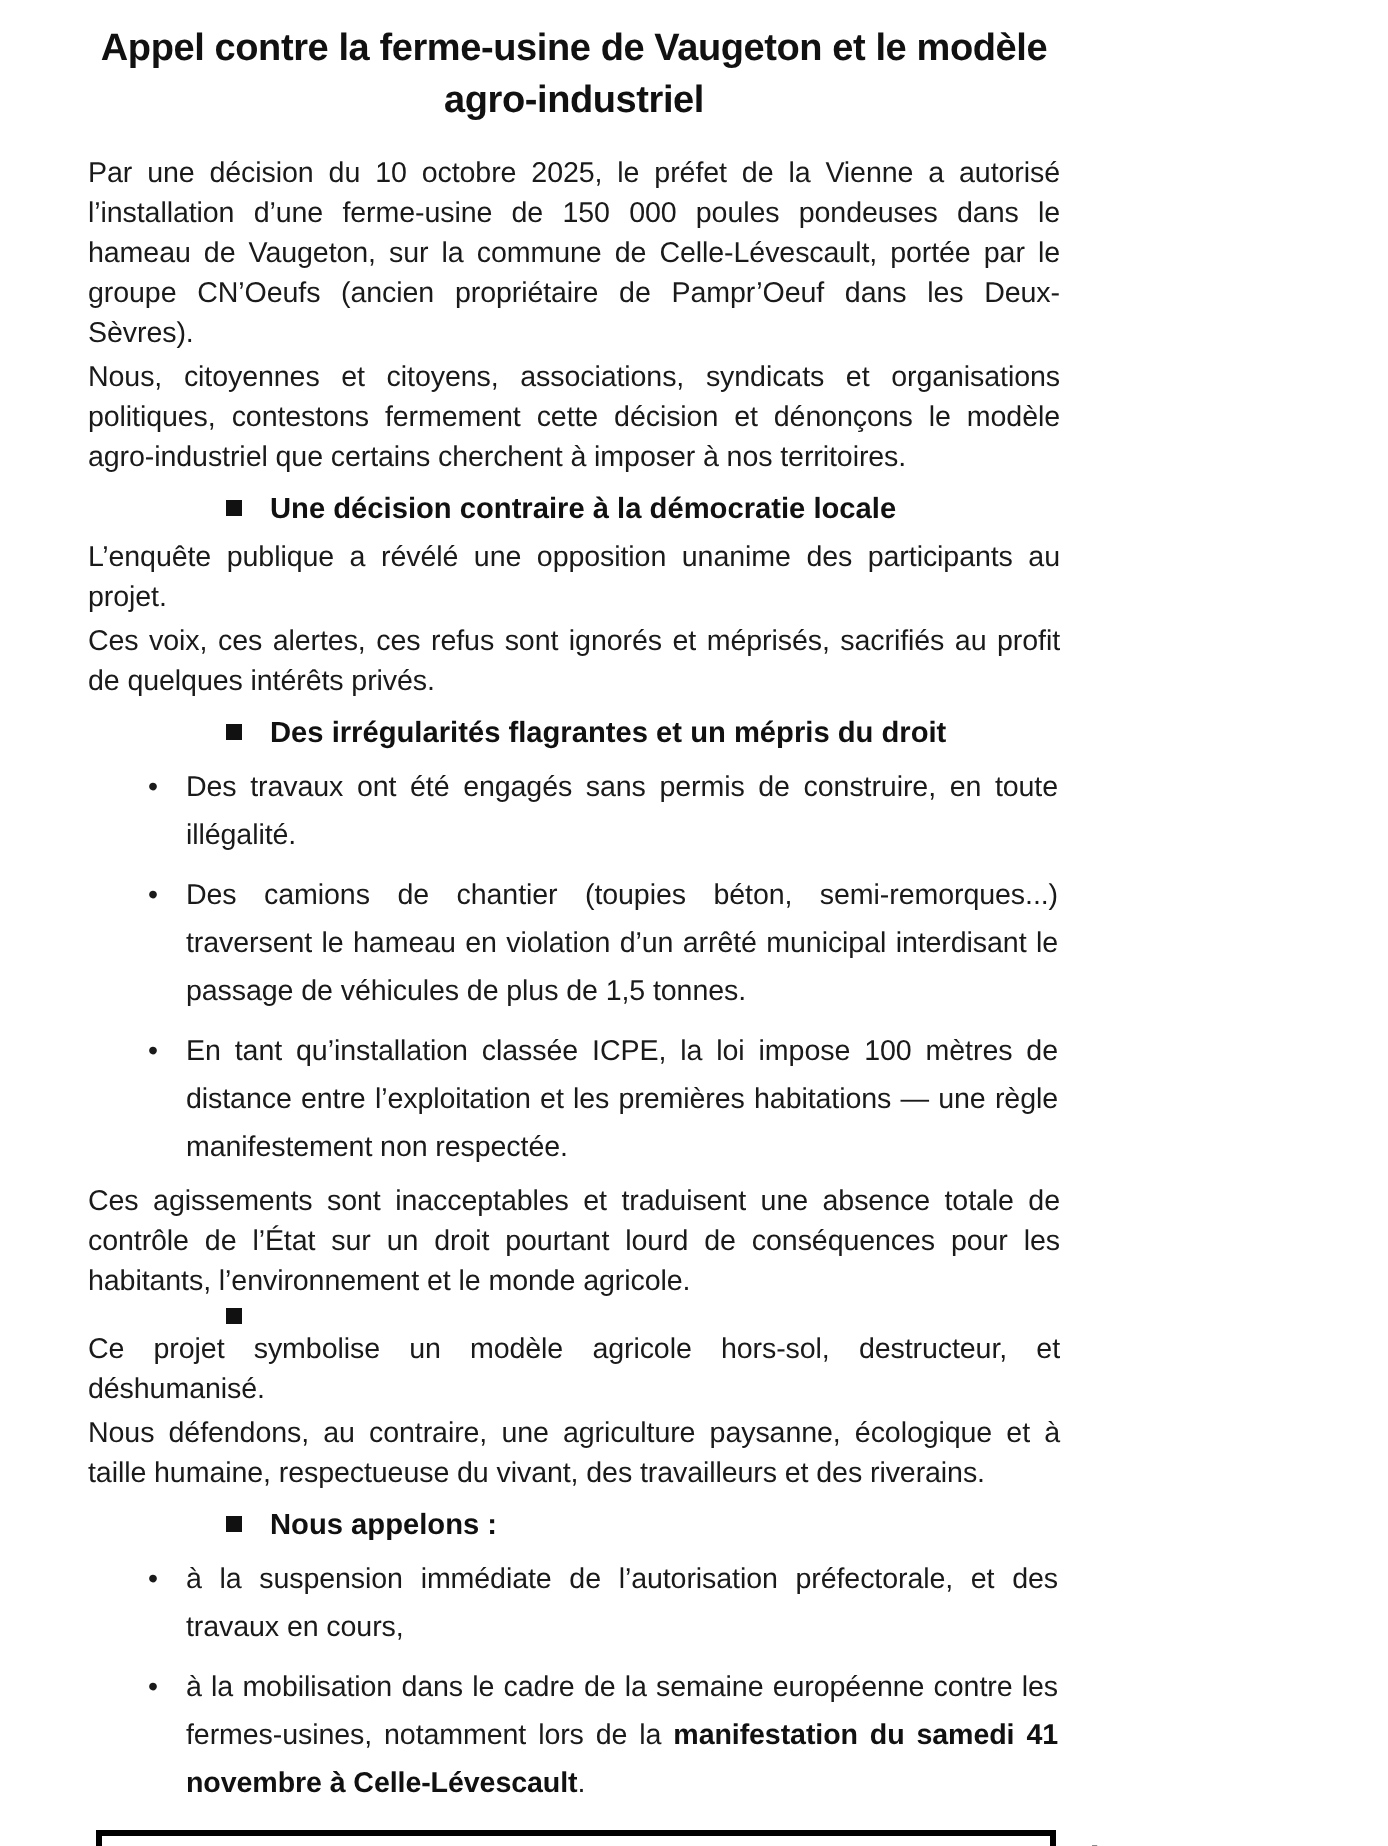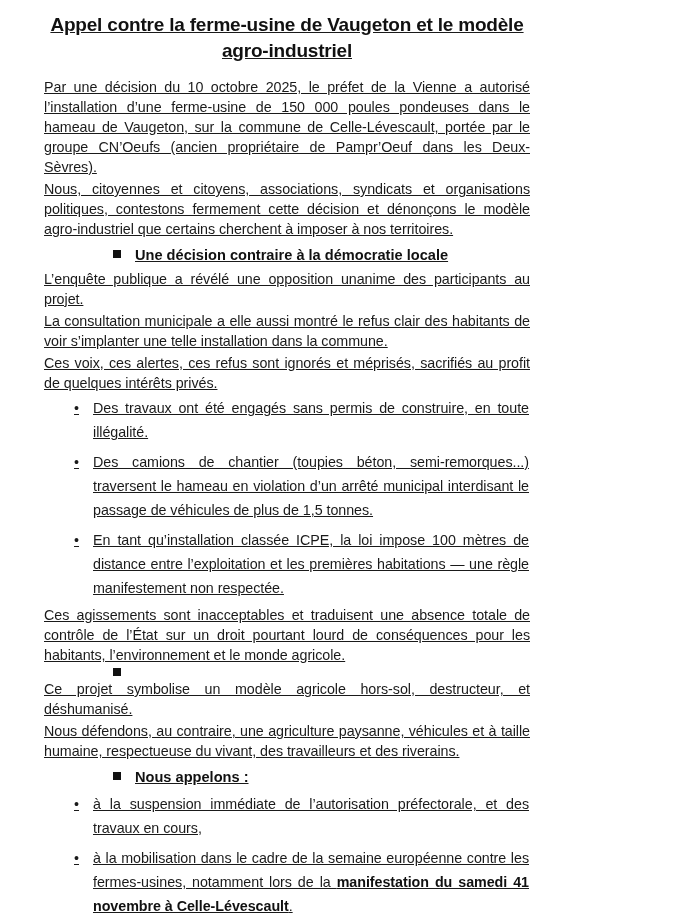--- a/index.html
+++ b/index.html
@@ -14,21 +14,20 @@
     font-family: "Liberation Sans", sans-serif;
     color: #1a1a1a;
     -webkit-font-smoothing: antialiased;
   }
   .page {
     box-sizing: border-box;
     width: 590px;
     height: 923px;
     padding: 12px 60px 0 44px;
     overflow: hidden;
-    text-decoration: underline;
   }
   .doc-title {
     font-size: 19px;
     line-height: 26px;
     font-weight: 700;
     text-align: center;
     letter-spacing: -0.2px;
     margin: 0 0 13px 0;
     color: #111;
   }
@@ -101,42 +100,45 @@
   <h1 class="doc-title">Appel contre la ferme-usine de Vaugeton et le modèle agro-industriel</h1>
 
   <p class="para">Par une décision du 10 octobre 2025, le préfet de la Vienne a autorisé l’installation d’une ferme-usine de 150 000 poules pondeuses dans le hameau de Vaugeton, sur la commune de Celle-Lévescault, portée par le groupe CN’Oeufs (ancien propriétaire de Pampr’Oeuf dans les Deux-Sèvres).</p>
   <p class="para">Nous, citoyennes et citoyens, associations, syndicats et organisations politiques, contestons fermement cette décision et dénonçons le modèle agro-industriel que certains cherchent à imposer à nos territoires.</p>
 
   <div class="heading">
     <span class="sq"></span>
     <span>Une décision contraire à la démocratie locale</span>
   </div>
   <p class="para">L’enquête publique a révélé une opposition unanime des participants au projet.</p>
-  <p class="para">La consultation municipale a elle aussi montré le refus clair des habitants de voir s’implanter une telle installation dans la commune.</p>
   <p class="para">Ces voix, ces alertes, ces refus sont ignorés et méprisés, sacrifiés au profit de quelques intérêts privés.</p>
 
+  <div class="heading">
+    <span class="sq"></span>
+    <span>Des irrégularités flagrantes et un mépris du droit</span>
+  </div>
   <div class="li">
     <span class="dot">•</span>
     <p class="li-text">Des travaux ont été engagés sans permis de construire, en toute illégalité.</p>
   </div>
   <div class="li">
     <span class="dot">•</span>
     <p class="li-text">Des camions de chantier (toupies béton, semi-remorques...) traversent le hameau en violation d’un arrêté municipal interdisant le passage de véhicules de plus de 1,5 tonnes.</p>
   </div>
   <div class="li">
     <span class="dot">•</span>
     <p class="li-text">En tant qu’installation classée ICPE, la loi impose 100 mètres de distance entre l’exploitation et les premières habitations — une règle manifestement non respectée.</p>
   </div>
   <p class="para">Ces agissements sont inacceptables et traduisent une absence totale de contrôle de l’État sur un droit pourtant lourd de conséquences pour les habitants, l’environnement et le monde agricole.</p>
 
   <div class="heading">
     <span class="sq"></span>
   </div>
   <p class="para">Ce projet symbolise un modèle agricole hors-sol, destructeur, et déshumanisé.</p>
-  <p class="para">Nous défendons, au contraire, une agriculture paysanne, véhicules et à taille humaine, respectueuse du vivant, des travailleurs et des riverains.</p>
+  <p class="para">Nous défendons, au contraire, une agriculture paysanne, écologique et à taille humaine, respectueuse du vivant, des travailleurs et des riverains.</p>
 
   <div class="heading">
     <span class="sq"></span>
     <span>Nous appelons :</span>
   </div>
   <div class="li">
     <span class="dot">•</span>
     <p class="li-text">à la suspension immédiate de l’autorisation préfectorale, et des travaux en cours,</p>
   </div>
   <div class="li">

